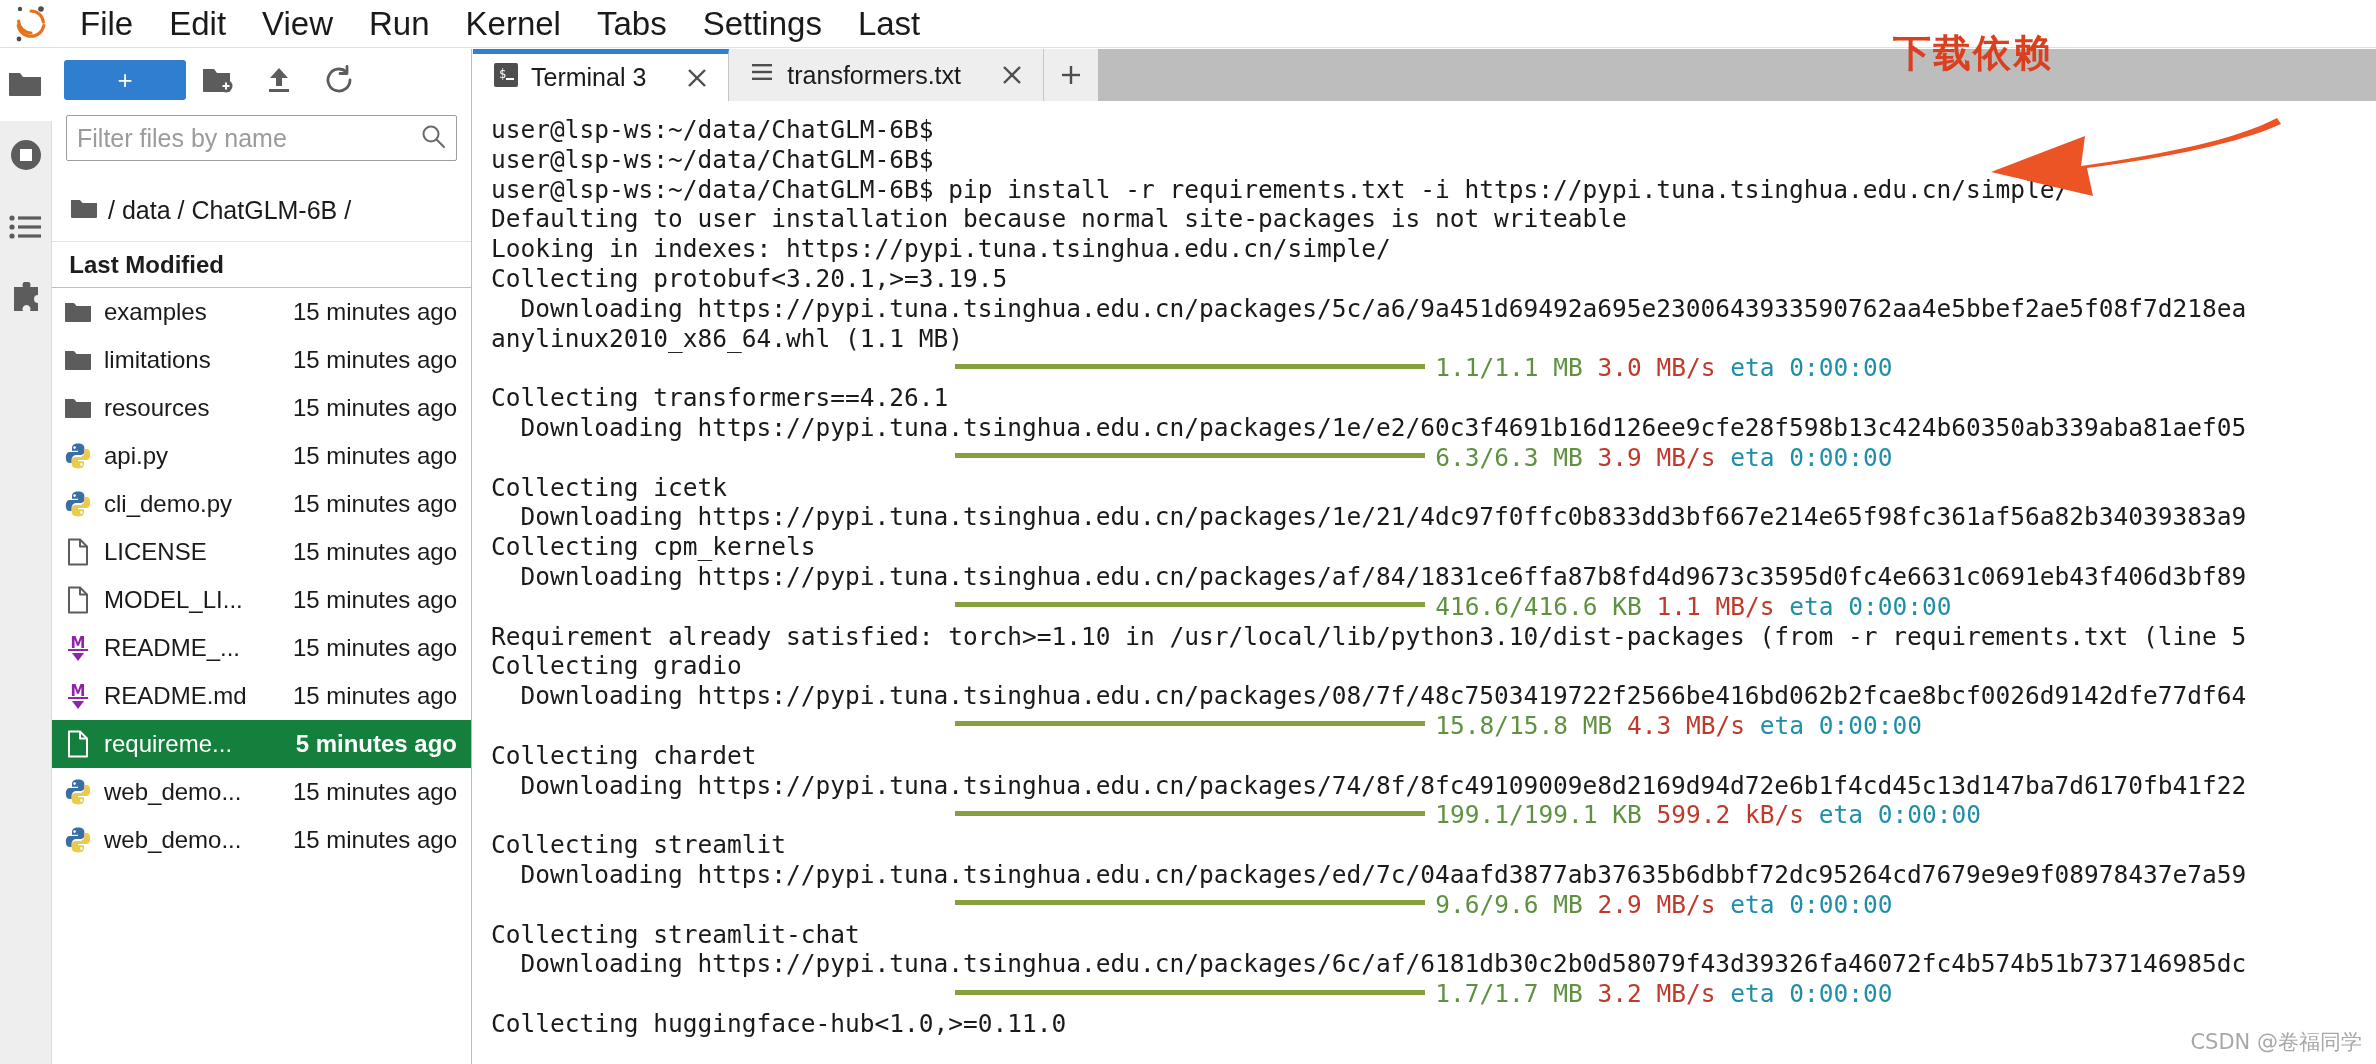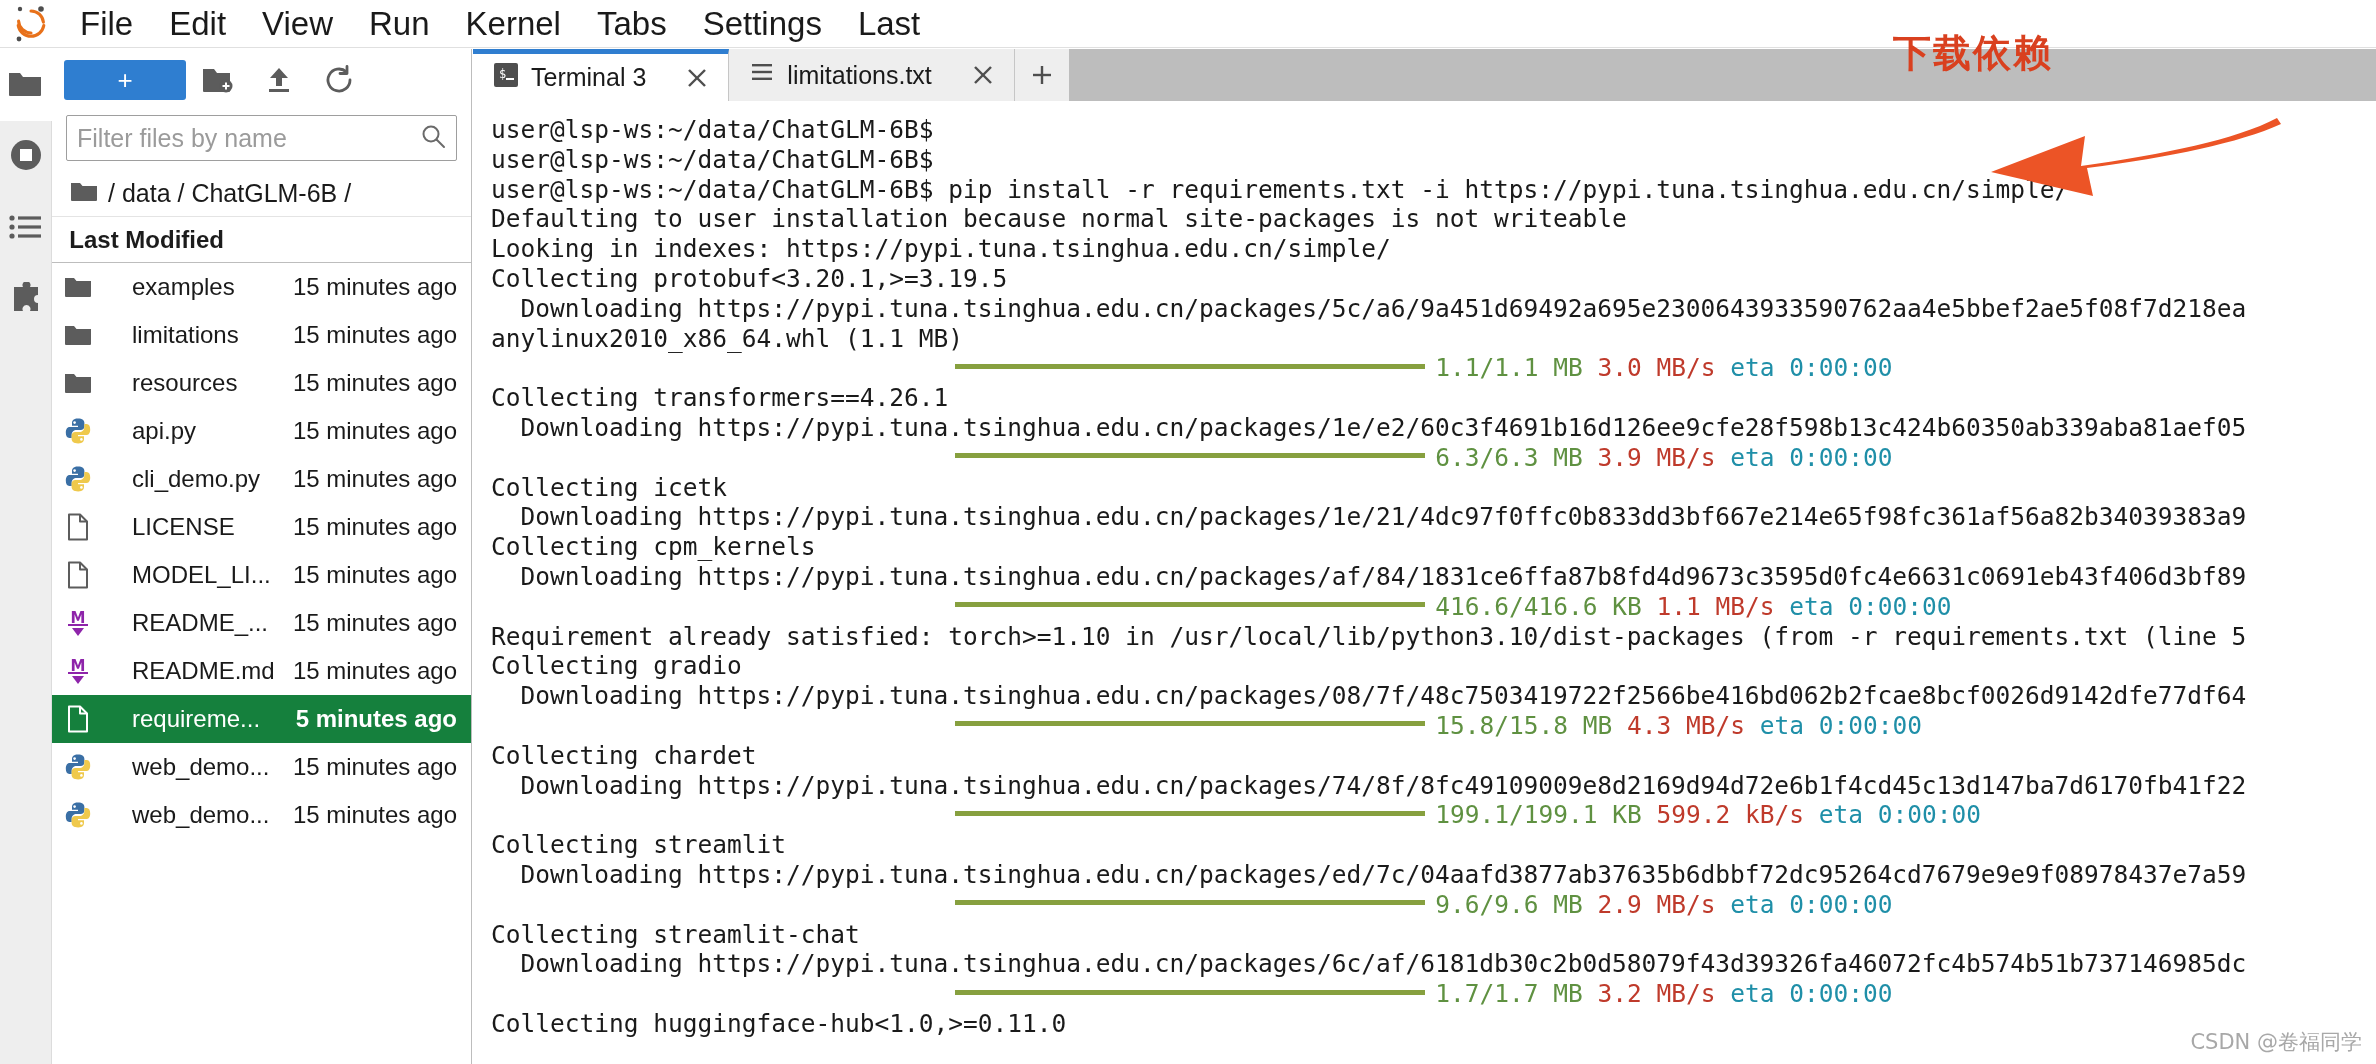--- a/index.html
+++ b/index.html
@@ -57,44 +57,45 @@
     border: 1px solid #9e9e9e; border-radius: 2px;
     display: flex; align-items: center; padding: 0 10px;
   }
   .fb-filter input {
     flex: 1; border: none; outline: none; font-size: 25px;
     color: #333; font-family: "Liberation Sans", sans-serif; background: transparent;
   }
   .fb-filter input::placeholder { color: #9b9b9b; }
 
   .fb-breadcrumb {
-    height: 46px; display: flex; align-items: center; gap: 10px;
+    height: 46px; display: flex; gap: 10px;
     padding: 0 14px 0 18px; font-size: 25px; color: #1a1a1a;
     border-bottom: 1px solid #e4e4e4;
+    margin-top: 25px;
   }
 
   .fb-header {
     display: flex; height: 46px; align-items: center;
     border-bottom: 1px solid #bdbdbd; font-size: 24px; font-weight: bold; color: #1c1c1c;
   }
   .fb-h-name { flex: 1; padding-left: 22px; display:flex; align-items:center; gap:10px;
                border-right: 1px solid #dcdcdc; height: 100%; }
   .fb-h-mod  { width: 186px; padding-right: 14px; text-align: right; height:100%;
                display:flex; align-items:center; justify-content:flex-end; }
   .sort-caret { width:0; height:0; border-left:9px solid transparent; border-right:9px solid transparent;
                 border-bottom: 11px solid #5a5a5a; display:inline-block; margin-left: 46px;}
 
   .fb-list { flex: 1; overflow: hidden; }
   .fb-row {
     display: flex; align-items: center; height: 48px; font-size: 24px; color: #1a1a1a;
     cursor: pointer;
   }
   .fb-row.selected { background: #15803d; color: #ffffff; }
   .fb-row .f-icon { width: 52px; display:flex; align-items:center; justify-content:center; flex:none; }
-  .fb-row .f-name { flex: 1; overflow: hidden; white-space: nowrap; margin-left: 28px; }
+  .fb-row .f-name { flex: 1; overflow: hidden; white-space: nowrap; }
   .fb-row .f-mod  { width: 190px; text-align: right; padding-right: 14px; flex: none; }
   .fb-row.selected .f-mod { font-weight: bold; }
 
   
   .dock {
     position: absolute; top: 49px; left: 473px; width: 1903px; height: 1015px;
     background: #ffffff;
   }
   .tabbar {
     height: 52px; background: #bdbdbd; display: flex; align-items: flex-end;
@@ -404,21 +405,21 @@
               <line x1="21" y1="5" x2="5" y2="21" stroke="#4e4e4e" stroke-width="2.4"></line>
             </svg>
           </span>
         </div>
         <div class="tab">
           <span><svg width="26" height="26" viewBox="0 0 26 26">
               <rect x="3" y="5" width="20" height="2.4" fill="#4e4e4e"></rect>
               <rect x="3" y="11.8" width="20" height="2.4" fill="#4e4e4e"></rect>
               <rect x="3" y="18.6" width="20" height="2.4" fill="#4e4e4e"></rect>
             </svg></span>
-          <span class="tab-title">limitations.txt</span>
+          <span class="tab-title">transformers.txt</span>
           <span class="tab-close">
             <svg width="26" height="26" viewBox="0 0 26 26">
               <line x1="5" y1="5" x2="21" y2="21" stroke="#4e4e4e" stroke-width="2.4"></line>
               <line x1="21" y1="5" x2="5" y2="21" stroke="#4e4e4e" stroke-width="2.4"></line>
             </svg>
           </span>
         </div>
         <div class="tab-add">
           <svg width="26" height="26" viewBox="0 0 26 26">
             <line x1="13" y1="4" x2="13" y2="22" stroke="#4e4e4e" stroke-width="2.4"></line>

